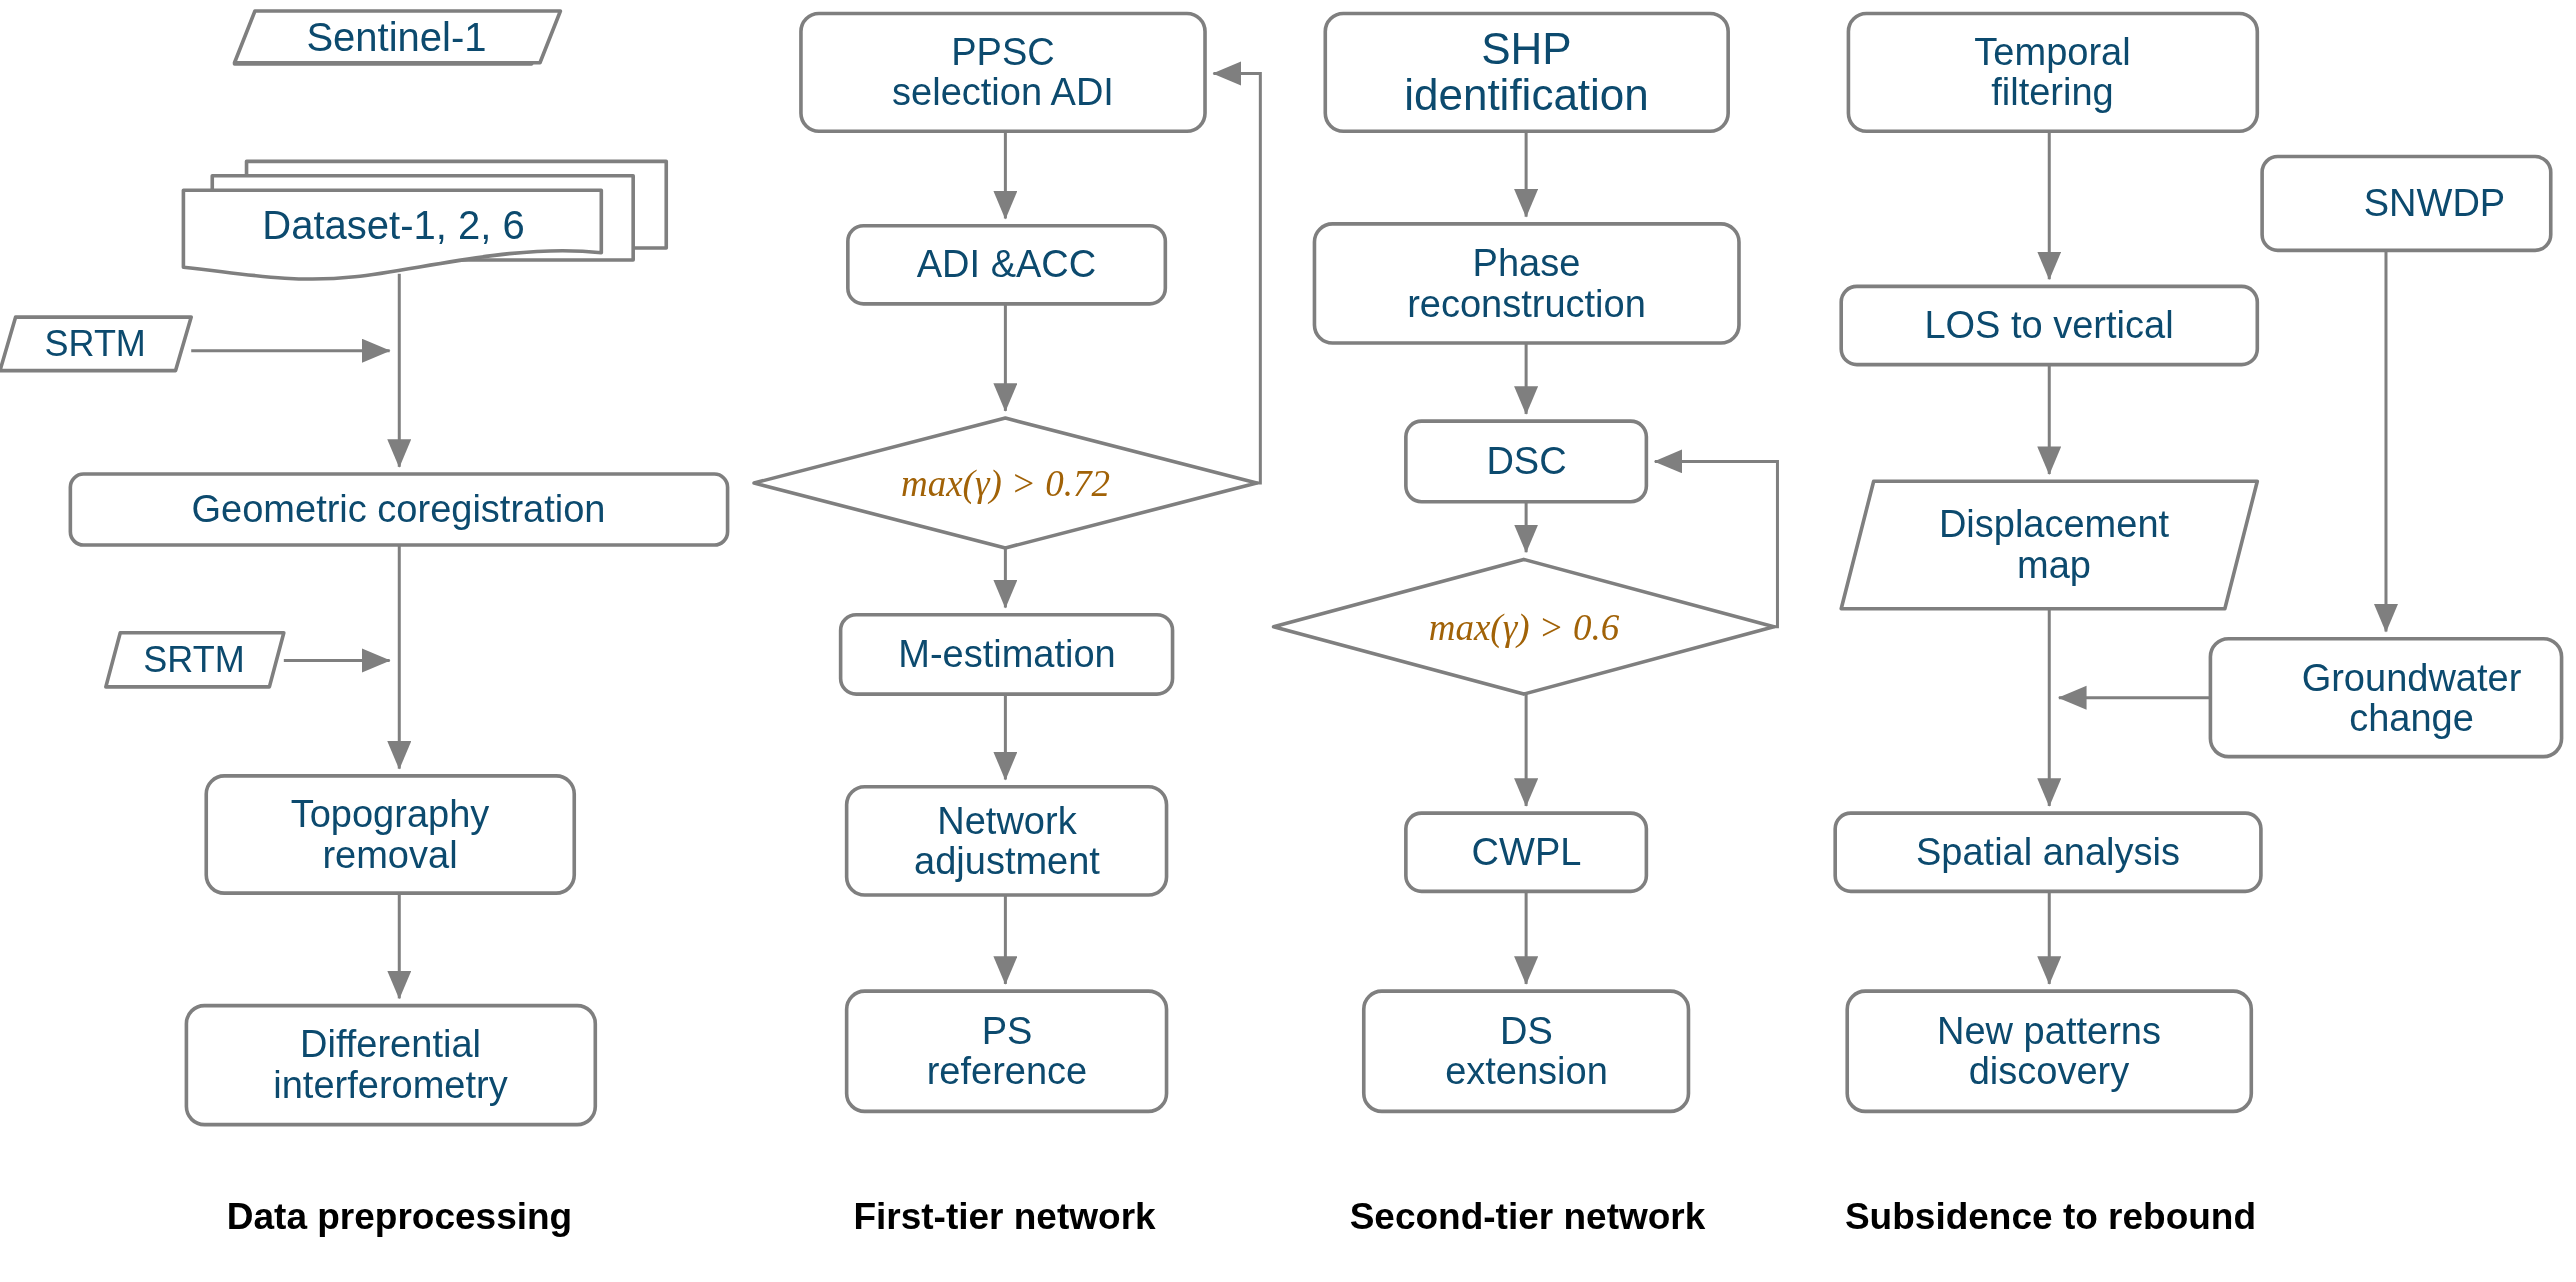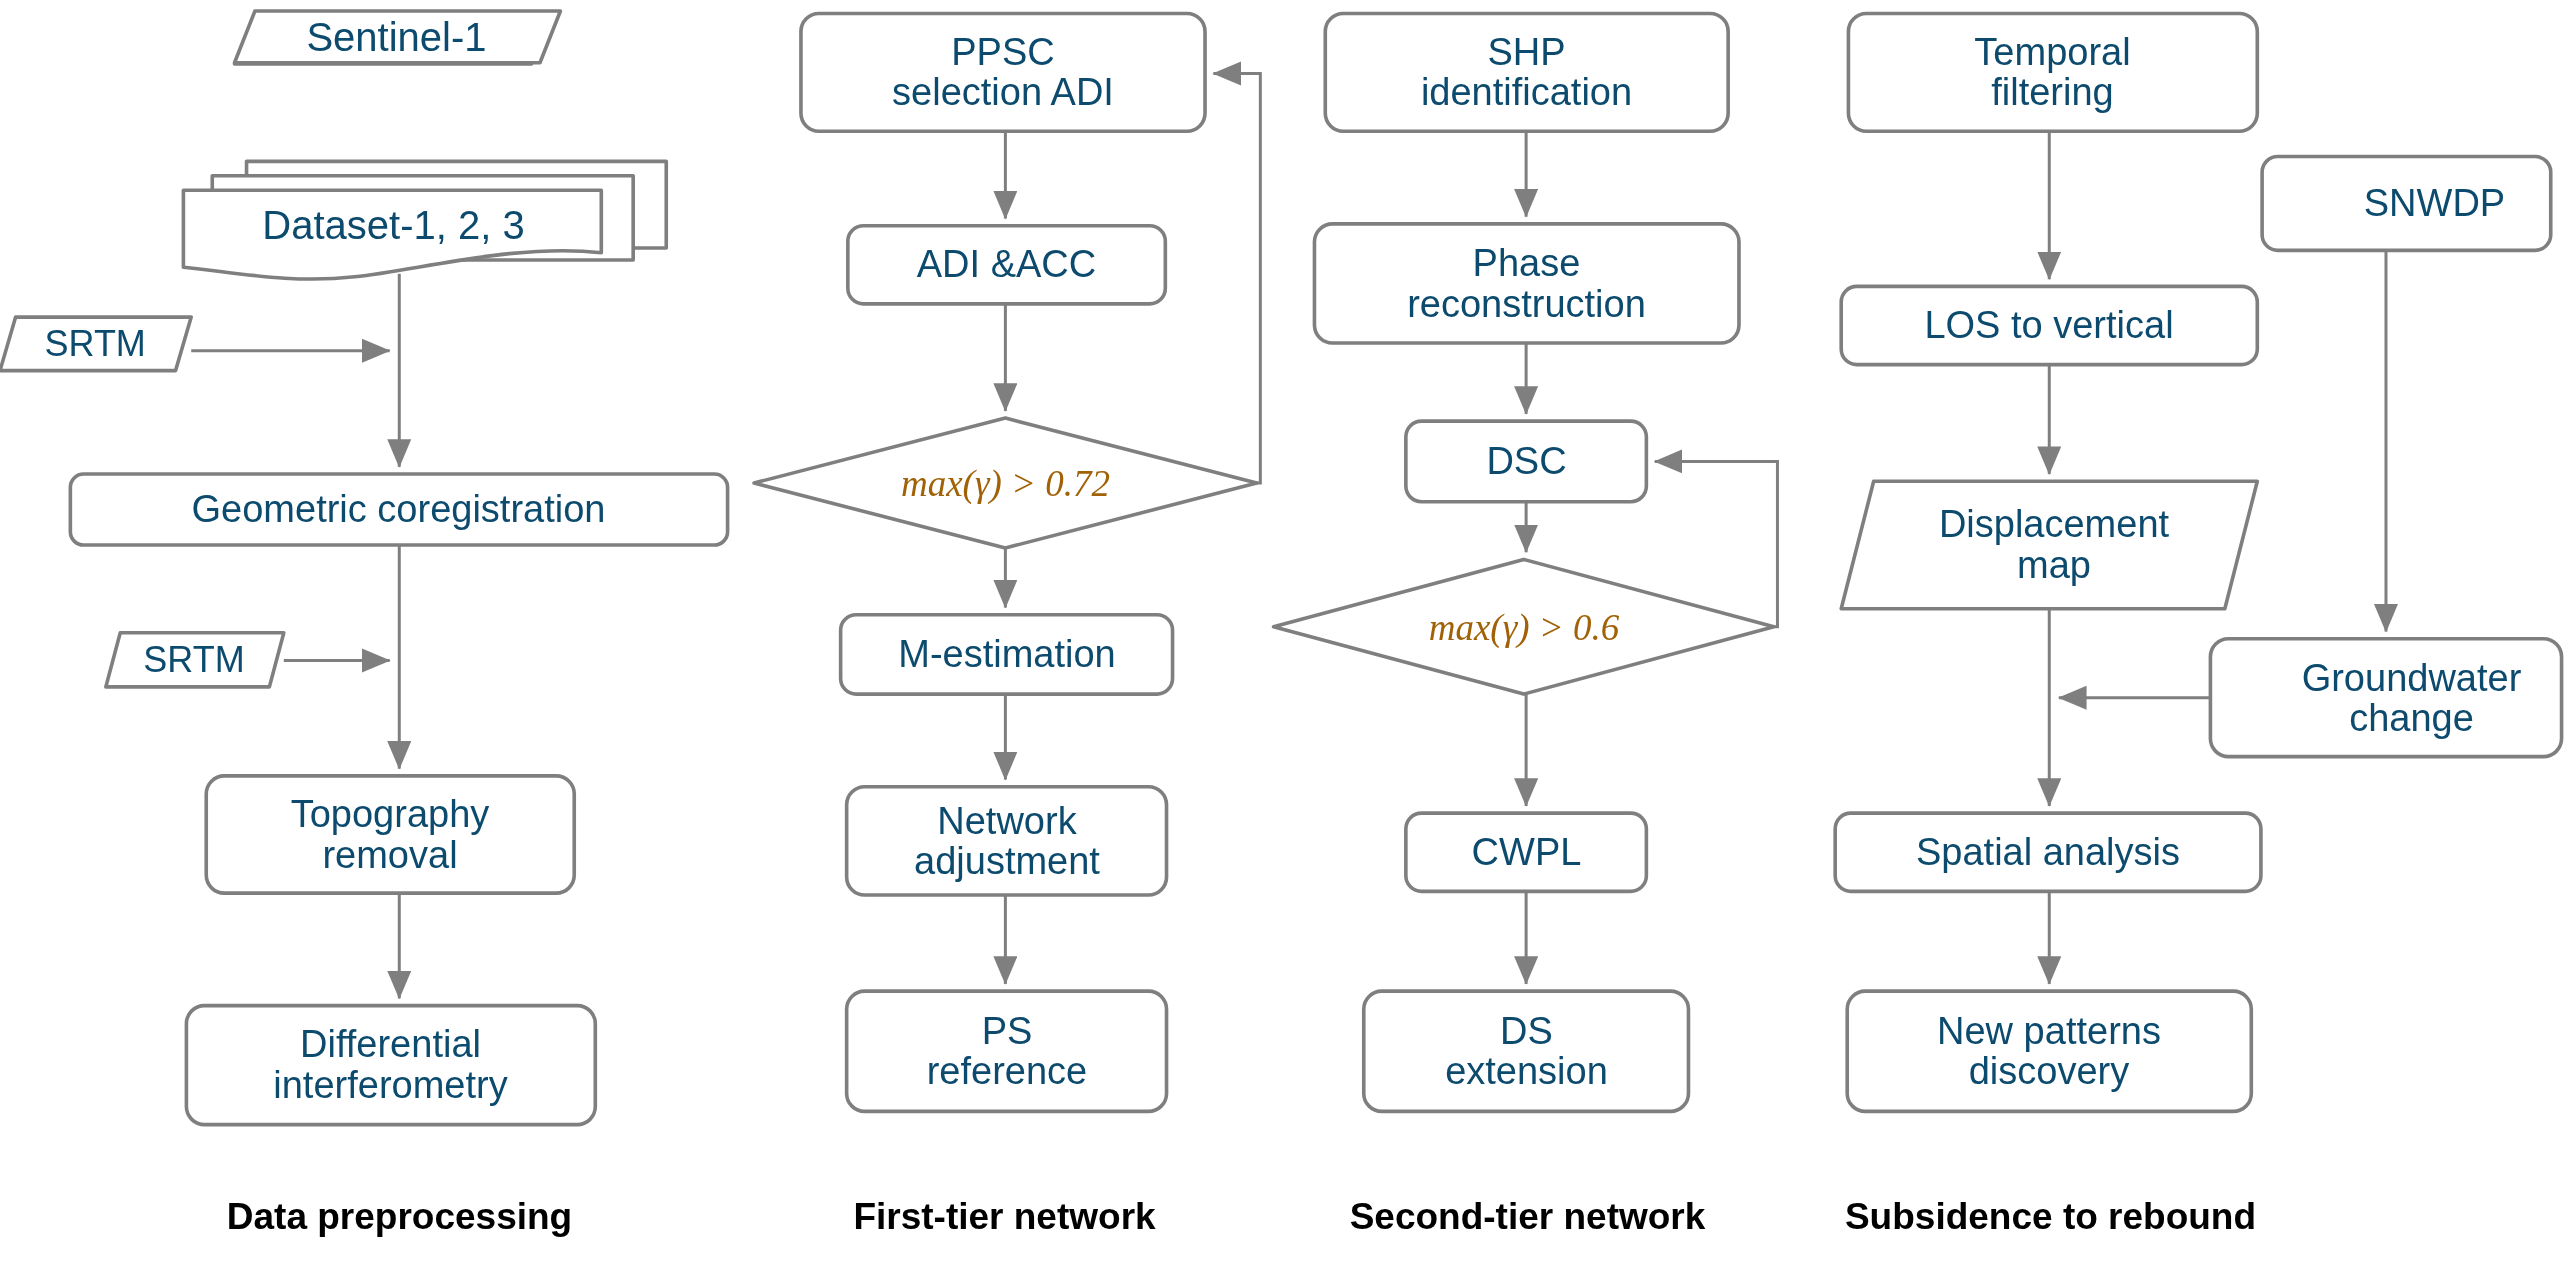--- a/index.html
+++ b/index.html
@@ -121,21 +121,21 @@
       <line x1="3408" y1="606" x2="3408" y2="788" marker-end="url(#arrowhead)"></line>
       <line x1="3968" y1="416" x2="3968" y2="1050" marker-end="url(#arrowhead)"></line>
       <line x1="3408" y1="1012" x2="3408" y2="1340" marker-end="url(#arrowhead)"></line>
       <line x1="3676" y1="1160" x2="3424" y2="1160" marker-end="url(#arrowhead)"></line>
       <line x1="3408" y1="1482" x2="3408" y2="1636" marker-end="url(#arrowhead)"></line>
     </g>
   </svg>
 
   <div class="nodeText" style="left:243px;top:10.8px;width:307px;height:52px;font-size:40px;">Sentinel-1</div>
 
-  <div class="nodeText" style="left:188px;top:192px;width:411px;height:67px;font-size:40px;">Dataset-1, 2, 3</div>
+  <div class="nodeText" style="left:188px;top:192px;width:411px;height:67px;font-size:40px;">Dataset-1, 2, 6</div>
 
   <div class="nodeText" style="left:7.2px;top:317px;width:176px;height:54px;font-size:36px;">SRTM</div>
 
   <div class="nodeText" style="left:70px;top:474px;width:657px;height:71px;font-size:38px;">Geometric coregistration</div>
 
   <div class="nodeText" style="left:112px;top:633px;width:164px;height:54px;font-size:36px;">SRTM</div>
 
   <div class="nodeText" style="left:206px;top:776px;width:368px;height:117px;font-size:38px;">Topography
 removal</div>
 
@@ -150,21 +150,21 @@
   <div class="diamondText" style="left:800px;top:456px;width:411px;height:54px;font-size:37px;">max(γ) &gt; 0.72</div>
 
   <div class="nodeText" style="left:847px;top:787px;width:320px;height:108px;font-size:38px;">Network
 adjustment</div>
 
   <div class="nodeText" style="left:841px;top:615px;width:332px;height:79px;font-size:38px;">M-estimation</div>
 
   <div class="nodeText" style="left:847px;top:991px;width:320px;height:120px;font-size:38px;">PS
 reference</div>
 
-  <div class="nodeText" style="left:1325px;top:13.2px;width:403px;height:118px;font-size:38px;">SHP
+  <div class="nodeText" style="left:1325px;top:13.2px;width:403px;height:118px;font-size:44px;">SHP
 identification</div>
 
   <div class="nodeText" style="left:1314px;top:224px;width:425px;height:119px;font-size:38px;">Phase
 reconstruction</div>
 
   <div class="nodeText" style="left:1406px;top:421px;width:241px;height:81px;font-size:38px;">DSC</div>
 
   <div class="diamondText" style="left:1323px;top:600px;width:402px;height:54px;font-size:37px;">max(γ) &gt; 0.6</div>
 
   <div class="nodeText" style="left:1364px;top:991px;width:325px;height:120px;font-size:38px;">DS

